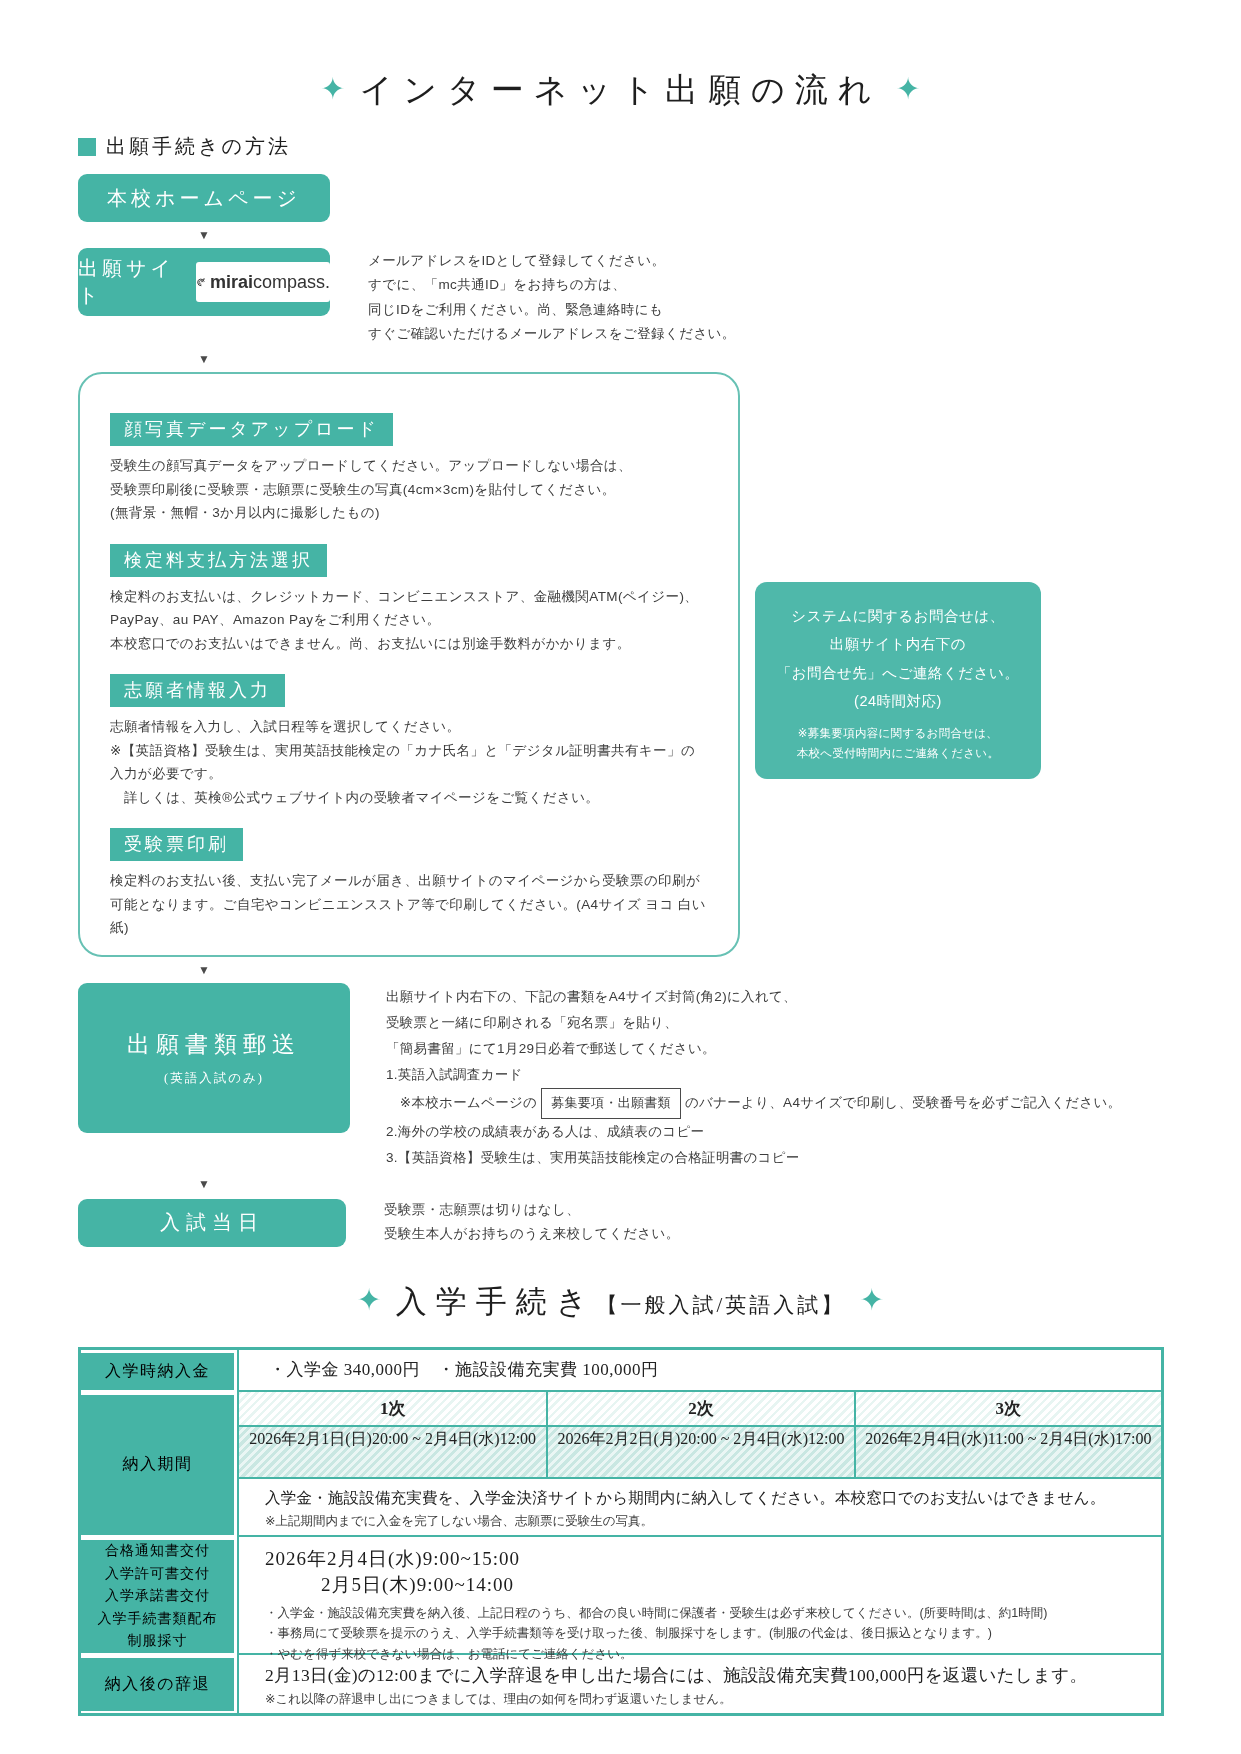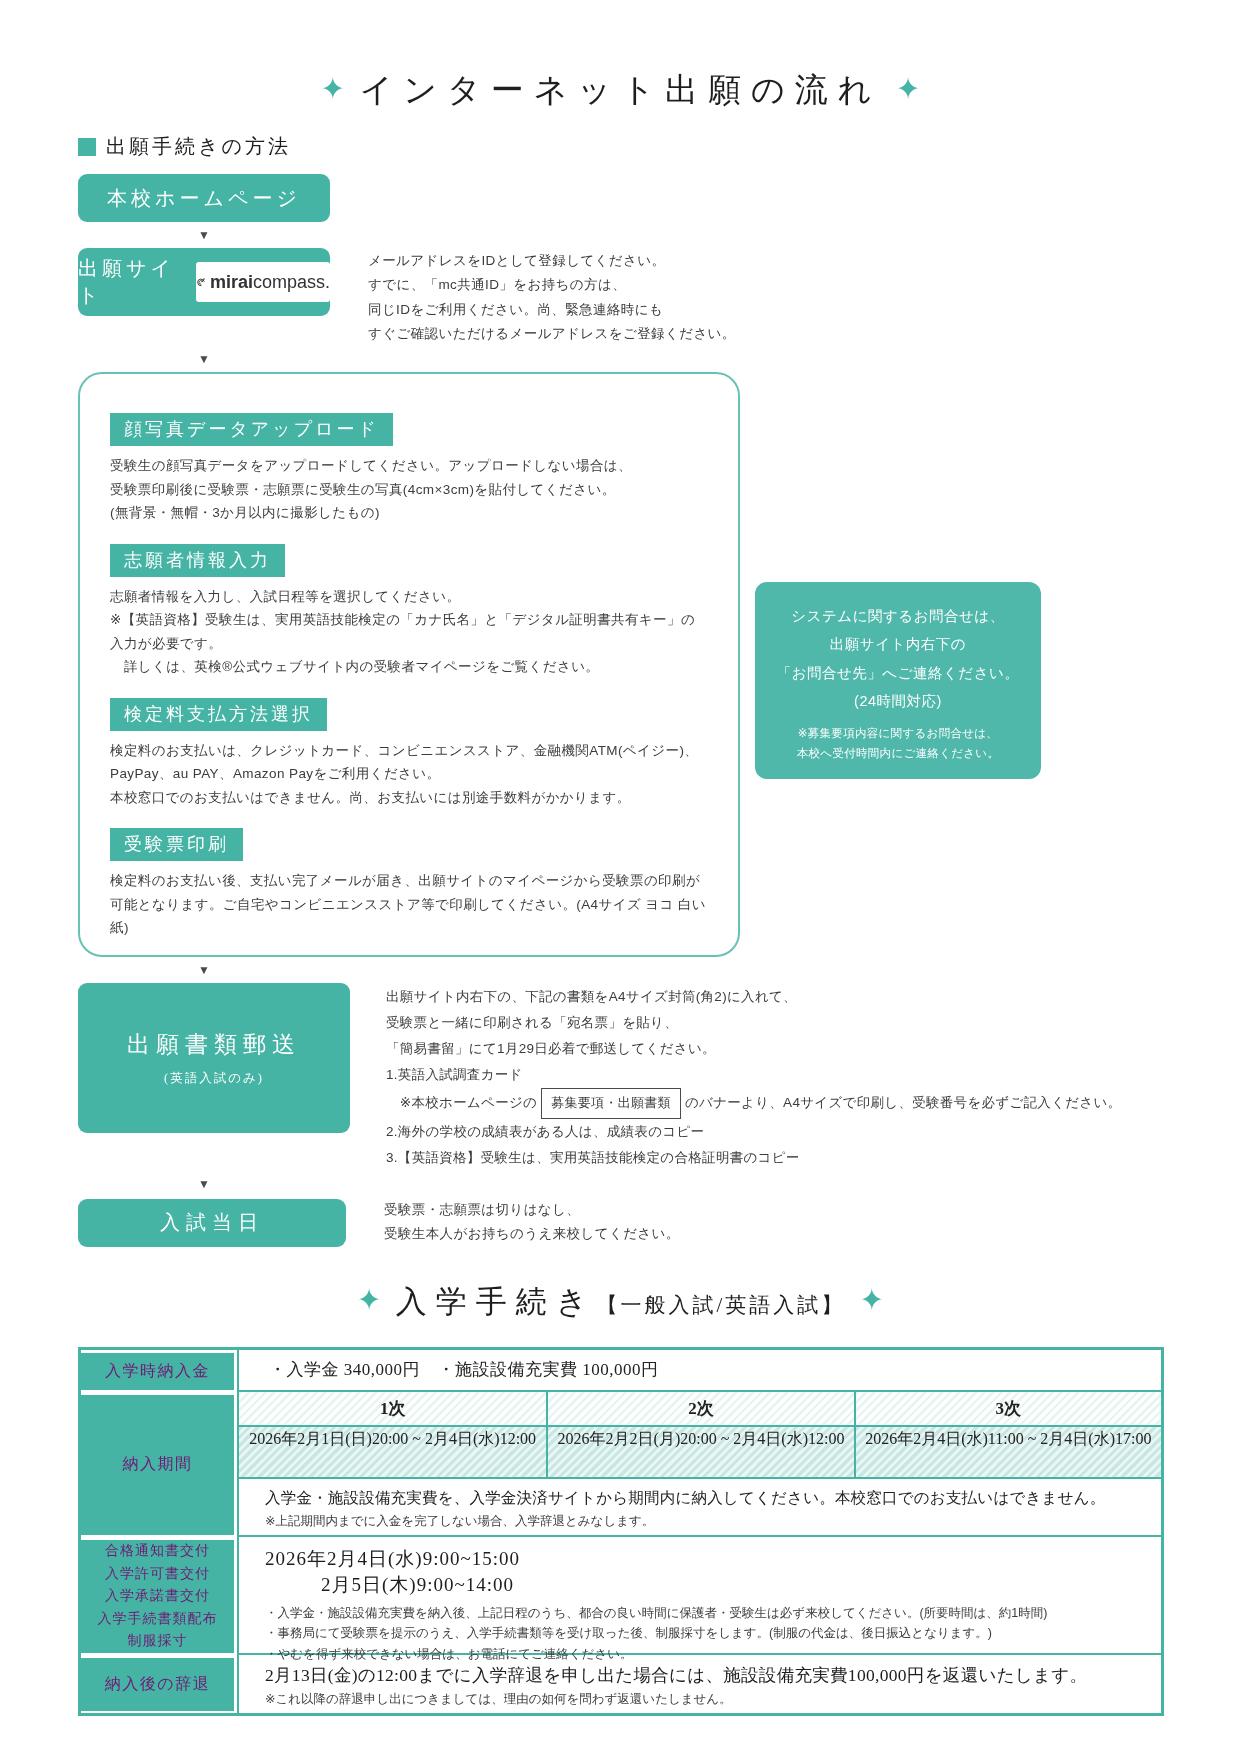--- a/index.html
+++ b/index.html
@@ -58,21 +58,21 @@
   .maildesc{margin-left:36px;font-size:13.5px;line-height:1.92;letter-spacing:0.3px;}
   .fbox.day{width:268px;height:48px;font-size:20px;letter-spacing:6px;margin-top:2px;}
 
   .title2{margin:34px 0 24px;text-align:center;font-family:"Liberation Serif","DejaVu Serif",serif;color:#1e1e1e;}
   .title2 .t-main{font-size:31px;letter-spacing:9px;}
   .title2 .t-sub{font-size:21px;letter-spacing:3px;}
 
   
   .ptable{margin-left:78px;width:1086px;display:grid;grid-template-columns:156px 1fr;
     grid-template-rows:42px 35px 52px 58px 118px 58px;border:3px solid var(--teal);background:#fff;}
-  .plabel{grid-column:1;background:var(--teal);color:#701a75;display:flex;flex-direction:column;
+  .plabel{grid-column:1;background:var(--teal);color:#000000;display:flex;flex-direction:column;
     align-items:center;justify-content:center;margin:3px 3px 2px 0;
     font-family:"Liberation Serif","DejaVu Serif",serif;font-size:16px;letter-spacing:1.5px;text-align:center;}
   .pl1{grid-row:1;}
   .pl2{grid-row:2 / 5;}
   .pl3{grid-row:5;font-size:14px;line-height:1.6;letter-spacing:1px;}
   .pl4{grid-row:6;}
   .pcell{grid-column:2;border-left:2px solid var(--teal);border-bottom:2px solid var(--teal);}
   .c1{grid-row:1;display:flex;align-items:center;padding-left:30px;
     font-family:"Liberation Serif","DejaVu Serif",serif;font-size:17px;letter-spacing:0.5px;color:#222;}
   .chdr{grid-row:2;display:grid;grid-template-columns:1fr 1fr 1fr;}
@@ -155,34 +155,34 @@
         <div>
           <div class="sec-label">顔写真データアップロード</div>
           <div class="sec-text">
             <div>受験生の顔写真データをアップロードしてください。アップロードしない場合は、</div>
             <div>受験票印刷後に受験票・志願票に受験生の写真(4cm×3cm)を貼付してください。</div>
             <div>(無背景・無帽・3か月以内に撮影したもの)</div>
           </div>
         </div>
 
         <div>
+          <div class="sec-label">検定料支払方法選択</div>
+          <div class="sec-text">
+            <div>検定料のお支払いは、クレジットカード、コンビニエンスストア、金融機関ATM(ペイジー)、</div>
+            <div>PayPay、au PAY、Amazon Payをご利用ください。</div>
+            <div>本校窓口でのお支払いはできません。尚、お支払いには別途手数料がかかります。</div>
+          </div>
+        </div>
+
+        <div>
           <div class="sec-label">志願者情報入力</div>
           <div class="sec-text">
             <div>志願者情報を入力し、入試日程等を選択してください。</div>
             <div>※【英語資格】受験生は、実用英語技能検定の「カナ氏名」と「デジタル証明書共有キー」の入力が必要です。</div>
             <div>　詳しくは、英検®公式ウェブサイト内の受験者マイページをご覧ください。</div>
-          </div>
-        </div>
-
-        <div>
-          <div class="sec-label">検定料支払方法選択</div>
-          <div class="sec-text">
-            <div>検定料のお支払いは、クレジットカード、コンビニエンスストア、金融機関ATM(ペイジー)、</div>
-            <div>PayPay、au PAY、Amazon Payをご利用ください。</div>
-            <div>本校窓口でのお支払いはできません。尚、お支払いには別途手数料がかかります。</div>
           </div>
         </div>
 
         <div>
           <div class="sec-label">受験票印刷</div>
           <div class="sec-text">
             <div>検定料のお支払い後、支払い完了メールが届き、出願サイトのマイページから受験票の印刷が</div>
             <div>可能となります。ご自宅やコンビニエンスストア等で印刷してください。(A4サイズ ヨコ 白い紙)</div>
           </div>
         </div>
@@ -264,21 +264,21 @@
         <div>2026年</div>
         <div>2月2日(月)20:00 ~ 2月4日(水)12:00</div>
       </div>
       <div>
         <div>2026年</div>
         <div>2月4日(水)11:00 ~ 2月4日(水)17:00</div>
       </div>
     </div>
     <div class="pcell cnote">
       <div class="n1">入学金・施設設備充実費を、入学金決済サイトから期間内に納入してください。本校窓口でのお支払いはできません。</div>
-      <div class="n2">※上記期間内までに入金を完了しない場合、入学辞退とみなします。</div>
+      <div class="n2">※上記期間内までに入金を完了しない場合、志願票に受験生の写真。</div>
     </div>
 
     <div class="pcell c3">
       <div class="d1">2026年2月4日(水)9:00~15:00</div>
       <div class="d2">2月5日(木)9:00~14:00</div>
       <div class="bullets">
         <div>・入学金・施設設備充実費を納入後、上記日程のうち、都合の良い時間に保護者・受験生は必ず来校してください。(所要時間は、約1時間)</div>
         <div>・事務局にて受験票を提示のうえ、入学手続書類等を受け取った後、制服採寸をします。(制服の代金は、後日振込となります。)</div>
         <div>・やむを得ず来校できない場合は、お電話にてご連絡ください。</div>
       </div>

